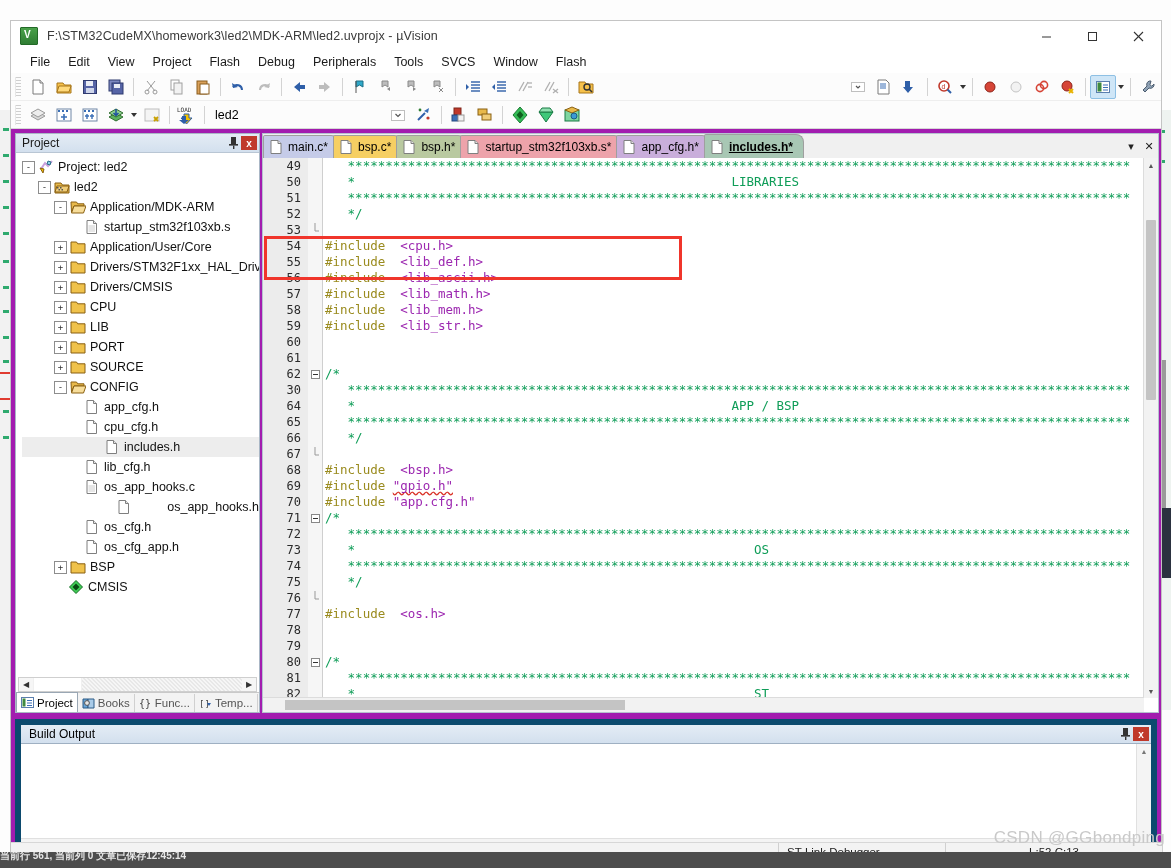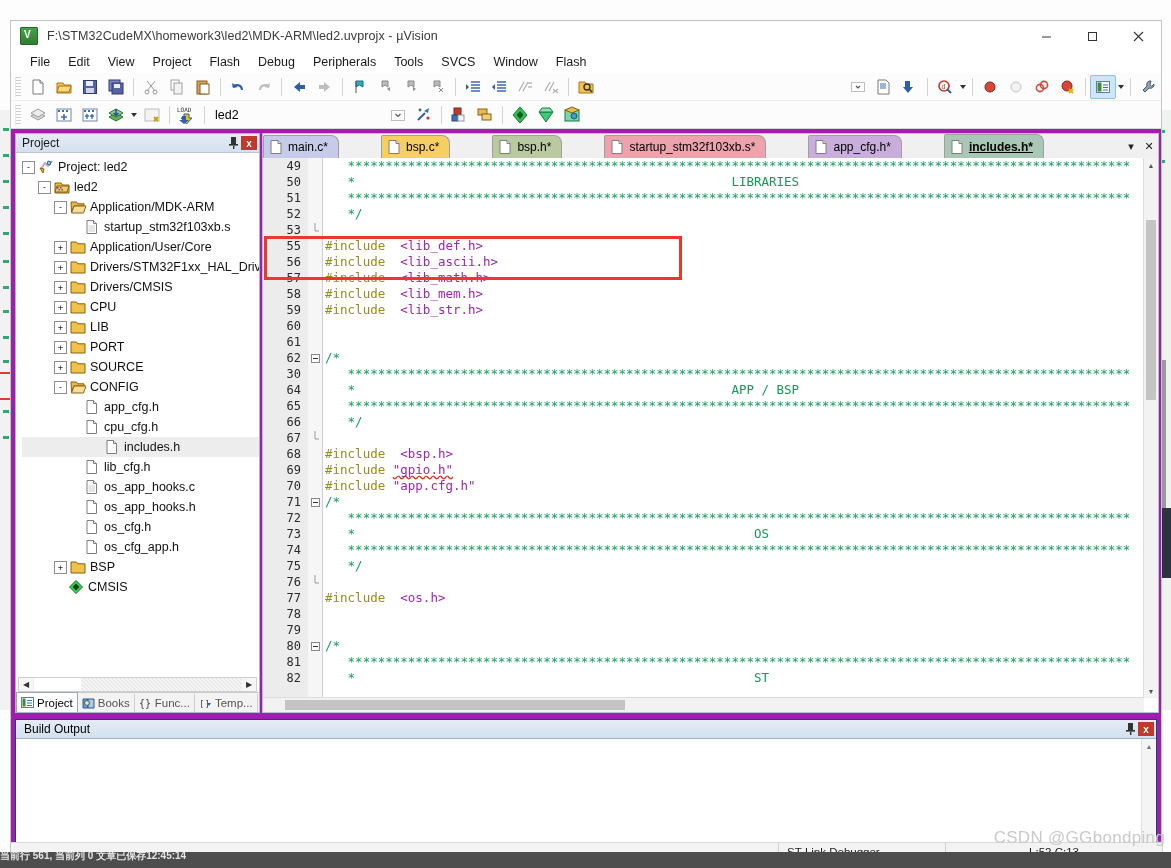--- a/index.html
+++ b/index.html
@@ -68,21 +68,21 @@
   .hs-btn{width:14px;height:13px;display:flex;align-items:center;justify-content:center;font-size:8px;color:#333;background:#f6f6f6;}
   .hs-thumb{flex:1;height:13px;background:#fff;margin:0 1px;}
   .hs-track{width:160px;height:13px;background:linear-gradient(45deg,#e8e8e8 25%,#f6f6f6 25%,#f6f6f6 50%,#e8e8e8 50%,#e8e8e8 75%,#f6f6f6 75%);background-size:4px 4px;}
   .pp-tabs{position:absolute;left:0;right:0;bottom:0;height:19px;display:flex;align-items:flex-end;border-top:1px solid #c9c9c9;background:#f3f3f3;}
   .pt{display:flex;align-items:center;height:18px;padding:0 4px;font-size:11.5px;color:#555;border-right:1px solid #d0d0d0;}
   .pt.active{background:#fff;color:#000;border:1px solid #9aa7b4;border-bottom:none;height:19px;}
   .pt .pico{width:13px;height:13px;margin-right:3px;}
 
   
   .editor{position:absolute;left:251px;top:2px;right:2px;height:580px;border:1px solid #b5c2cf;background:#fff;box-sizing:border-box;}
-  .tabbar{height:24px;background:#f0f0f0;display:flex;align-items:flex-end;position:relative;overflow:hidden;gap:48px;}
+  .tabbar{height:24px;background:#f0f0f0;display:flex;align-items:flex-end;position:relative;overflow:hidden;}
   .etab{height:22px;display:flex;align-items:center;padding:0 10px 0 6px;margin-right:-6px;font-size:12px;
         border:1px solid #9f9f9f;border-bottom:none;border-radius:2px 8px 0 0;position:relative;}
   .etab .fi{width:12px;height:14px;margin-right:6px;flex:0 0 auto;}
   .etab.active{z-index:5;height:23px;}
   .etab.active span.tl{font-weight:bold;text-decoration:underline;}
   .tabctl{position:absolute;right:0;top:0;height:24px;display:flex;align-items:center;background:#f0f0f0;padding-left:6px;}
   .tabctl .b{width:18px;height:22px;display:flex;align-items:center;justify-content:center;font-size:11px;color:#222;}
 
   .code{position:absolute;left:0;top:24px;right:0;bottom:0;background:#fff;overflow:hidden;}
   .gutter{position:absolute;left:0;top:0;bottom:14px;width:45px;background:#ececec;border-right:1px solid #d5d5d5;}
@@ -98,21 +98,21 @@
   .squig{text-decoration:underline wavy #d93025;text-decoration-skip-ink:none;}
   .vscroll{position:absolute;right:0;top:0;bottom:14px;width:14px;background:#f2f2f2;border-left:1px solid #dcdcdc;}
   .vs-thumb{position:absolute;left:2px;top:62px;width:10px;height:180px;background:#c4c4c4;border-radius:1px;}
   .vs-ar{position:absolute;left:0;width:14px;height:14px;display:flex;align-items:center;justify-content:center;font-size:7px;color:#555;background:#f2f2f2;}
   .hscroll{position:absolute;left:0;right:14px;bottom:0;height:14px;background:#f2f2f2;border-top:1px solid #dcdcdc;}
   .hs2-thumb{position:absolute;left:22px;top:2px;width:340px;height:10px;background:#c4c4c4;}
 
   .redbox{position:absolute;border:3px solid #f0352b;box-sizing:border-box;pointer-events:none;z-index:20;}
 
   
-  .build{position:absolute;left:4px;top:698px;right:4px;height:140px;border:1px solid #0c4a6e;background:#fff;box-sizing:border-box;}
+  .build{position:absolute;left:4px;top:698px;right:4px;height:140px;border:6px solid #0c4a6e;background:#fff;box-sizing:border-box;}
   .bo-head{height:18px;background:linear-gradient(#e4ecf5,#d3e0ee);display:flex;align-items:center;padding:0 2px 0 8px;border-bottom:1px solid #9fb0c2;}
   .bo-title{flex:1;font-size:12px;}
   .bo-body{position:absolute;left:0;top:19px;right:0;bottom:0;background:#fff;}
   .bo-vs{position:absolute;right:0;top:0;bottom:0;width:14px;background:#f4f4f4;border-left:1px solid #e0e0e0;}
   .bo-hs{position:absolute;left:0;right:14px;bottom:0;height:14px;background:#f4f4f4;border-top:1px solid #e0e0e0;}
   .bo-ar{width:14px;height:14px;display:flex;align-items:center;justify-content:center;font-size:7px;color:#777;}
 
   
   .status{position:absolute;left:0;bottom:16px;width:1152px;height:18px;background:#f3f3f3;border-top:1px solid #d7d7d7;display:flex;align-items:center;font-size:11.5px;color:#222;}
   .st-cell{height:18px;display:flex;align-items:center;padding:0 8px;border-right:1px solid #d0d0d0;}
@@ -667,21 +667,21 @@
             </div>
             <div class="trow" style="padding-left: 48px;">
               <span class="tog blank"></span>
               <span class="ico"><svg width="16" height="16">
                   <path d="M3 1.5h6.5l3 3V14.5H3z" fill="#fff" stroke="#7f7f7f"></path>
                   <path d="M9.5 1.5v3h3" fill="#e4e4e4" stroke="#7f7f7f"></path>
                   <rect x="4.5" y="6" width="6.5" height="7" fill="#d6d6d6" opacity=".6"></rect>
                 </svg></span>
               <span class="lbl">os_app_hooks.c</span>
             </div>
-            <div class="trow" style="padding-left: 48px;">
+            <div class="trow" style="padding-left: 48px; justify-content: space-between;">
               <span class="tog blank"></span>
               <span class="ico"><svg width="16" height="16">
                   <path d="M3 1.5h6.5l3 3V14.5H3z" fill="#fff" stroke="#7f7f7f"></path>
                   <path d="M9.5 1.5v3h3" fill="#e4e4e4" stroke="#7f7f7f"></path>
                 </svg></span>
               <span class="lbl">os_app_hooks.h</span>
             </div>
             <div class="trow" style="padding-left: 48px;">
               <span class="tog blank"></span>
               <span class="ico"><svg width="16" height="16">
@@ -814,20 +814,21 @@
           <div class="fold"></div>
           <div class="lines" id="lines">
               <div class="ln"><span class="num">49</span><span class="tx"><span class="cm">   ********************************************************************************************************</span></span></div>
               <div class="ln"><span class="num">50</span><span class="tx"><span class="cm">   *                                                  LIBRARIES</span></span></div>
               <div class="ln"><span class="num">51</span><span class="tx"><span class="cm">   ********************************************************************************************************</span></span></div>
               <div class="ln"><span class="num">52</span><span class="tx"><span class="cm">   */</span></span></div>
               <div class="ln"><span class="num">53</span><span class="fx"><svg width="9" height="14" style="vertical-align:middle">
                     <line x1="4" y1="0" x2="4" y2="8" stroke="#999"></line>
                     <line x1="4" y1="8" x2="8" y2="8" stroke="#999"></line>
                   </svg></span><span class="tx"></span></div>
+              <div class="ln"><span class="num">54</span><span class="tx"><span class="pp">#include</span><span>  </span><span class="inc">&lt;cpu.h&gt;</span></span></div>
               <div class="ln"><span class="num">55</span><span class="tx"><span class="pp">#include</span><span>  </span><span class="inc">&lt;lib_def.h&gt;</span></span></div>
               <div class="ln"><span class="num">56</span><span class="tx"><span class="pp">#include</span><span>  </span><span class="inc">&lt;lib_ascii.h&gt;</span></span></div>
               <div class="ln"><span class="num">57</span><span class="tx"><span class="pp">#include</span><span>  </span><span class="inc">&lt;lib_math.h&gt;</span></span></div>
               <div class="ln"><span class="num">58</span><span class="tx"><span class="pp">#include</span><span>  </span><span class="inc">&lt;lib_mem.h&gt;</span></span></div>
               <div class="ln"><span class="num">59</span><span class="tx"><span class="pp">#include</span><span>  </span><span class="inc">&lt;lib_str.h&gt;</span></span></div>
               <div class="ln"><span class="num">60</span><span class="tx"></span></div>
               <div class="ln"><span class="num">61</span><span class="tx"></span></div>
               <div class="ln"><span class="num">62</span><span class="fx"><svg width="9" height="9" style="vertical-align:middle">
                     <rect x="0.5" y="0.5" width="8" height="8" fill="#fff" stroke="#888"></rect>
                     <line x1="2" y1="4.5" x2="7" y2="4.5" stroke="#333"></line>

